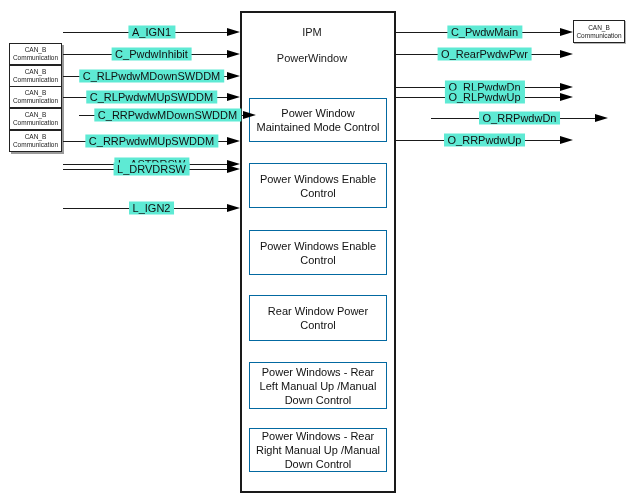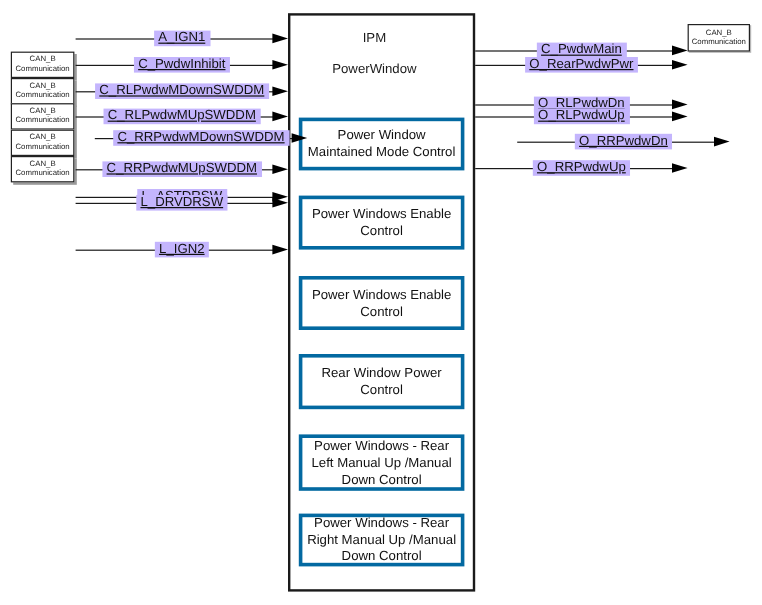--- a/index.html
+++ b/index.html
@@ -10,48 +10,48 @@
   *,*::before,*::after{box-sizing:border-box;}
 
   
   .main-block{position:absolute;left:240px;top:11px;width:156px;height:482px;border:2px solid #1a1a1a;background:#fff;}
   .block-title{position:absolute;left:240px;width:144px;text-align:center;font-size:11px;line-height:14px;color:#1a1a1a;}
   .t1{top:25px;}
   .t2{top:51px;}
 
   
   .func{
-    position:absolute;left:249px;width:138px;border:3px solid #0369a1;background:#fff;
+    position:absolute;left:249px;width:138px;border:1px solid #0369a1;background:#fff;
     display:flex;align-items:center;justify-content:center;text-align:center;
     font-size:11px;line-height:14px;white-space:pre-line;color:#111;
   }
   .f1{top:98px;height:44px;}
   .f2{top:163px;height:45px;}
   .f3{top:230px;height:45px;}
   .f4{top:295px;height:46px;}
   .f5{top:362px;height:47px;}
   .f6{top:428px;height:44px;}
 
   
   .wire{position:absolute;height:16px;}
   .wire .line{position:absolute;left:0;right:11px;top:50%;height:1px;background:#1a1a1a;}
   .wire .arrow{
     position:absolute;right:0;top:50%;transform:translateY(-50%);
     width:0;height:0;border-left:13px solid #000;
     border-top:4.5px solid transparent;border-bottom:4.5px solid transparent;
   }
   .wire .lbl{
     position:absolute;left:50%;top:50%;transform:translate(-50%,-50%);
-    background:#c4b5fd;padding:0 4px;white-space:nowrap;font-size:11px;line-height:13px;color:#111;text-decoration:underline;
+    background:#5eead4;padding:0 4px;white-space:nowrap;font-size:11px;line-height:13px;color:#111;
   }
   .win{left:63px;width:177px;}
   .wout{left:396px;width:177px;}
   .iy0{top:24px;}  .iy1{top:46px;}  .iy2{top:68px;}  .iy3{top:89px;}  .iy4{top:107px;margin-left:16px;}
   .iy5{top:133px;} .iy6{top:156px;} .iy7{top:161px;} .iy8{top:200px;}
-  .oy0{top:24px;margin-top:10px;}  .oy1{top:46px;}  .oy2{top:79px;}  .oy3{top:89px;}  .oy4{top:110px;margin-left:35px;} .oy5{top:132px;}
+  .oy0{top:24px;}  .oy1{top:46px;}  .oy2{top:79px;}  .oy3{top:89px;}  .oy4{top:110px;margin-left:35px;} .oy5{top:132px;}
 
   
   .can-box{
     position:absolute;border:1px solid #222;background:#fff;
     display:flex;align-items:center;justify-content:center;text-align:center;
     font-size:6.5px;line-height:8px;color:#222;white-space:pre-line;
     box-shadow:2px 2px 0 #9a9a9a;
   }
   .can-left{left:9px;width:53px;height:22px;}
   .cb0{top:43px;} .cb1{top:65px;} .cb2{top:86px;} .cb3{top:108px;} .cb4{top:130px;}

